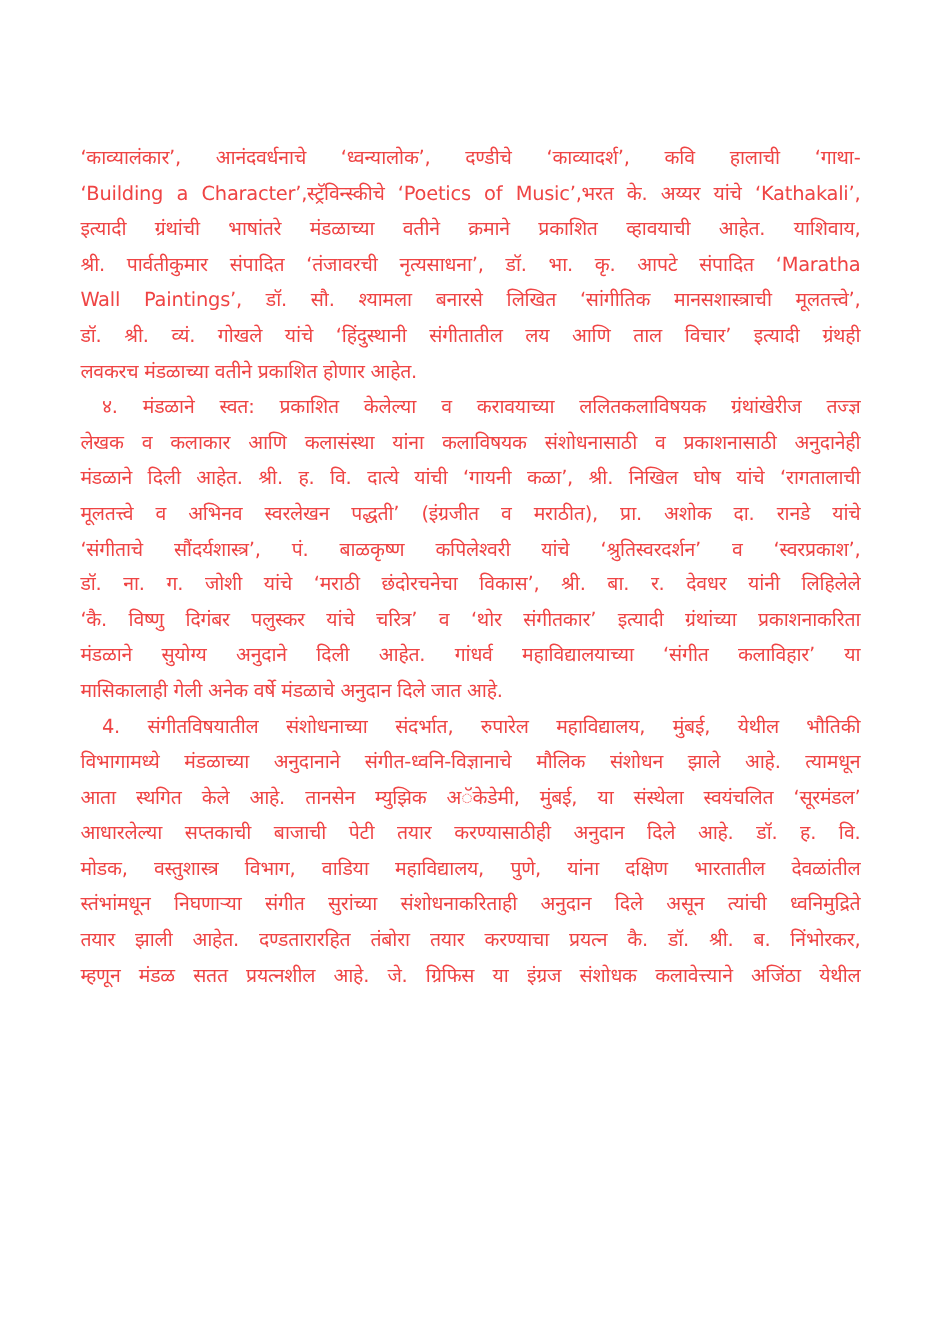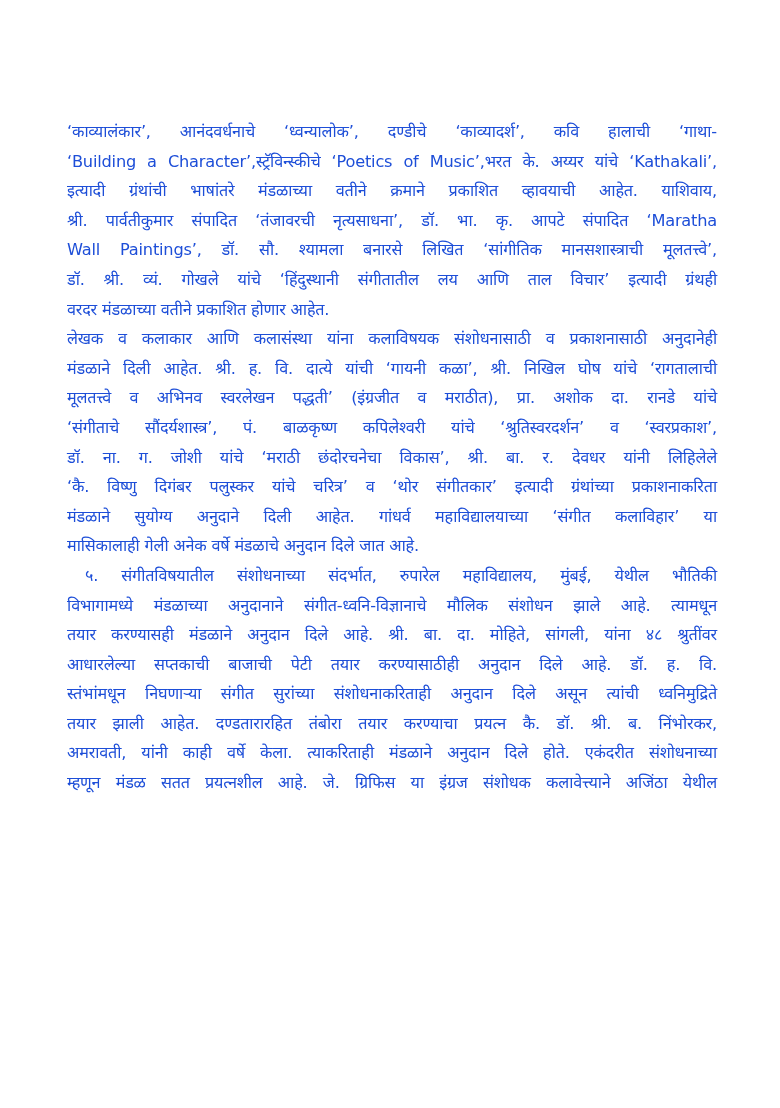--- a/index.html
+++ b/index.html
@@ -11,21 +11,21 @@
     width: 780px;
     height: 1108px;
     position: relative;
     overflow: hidden;
   }
   .page {
     position: absolute;
     left: 67px;
     top: 117px;
     width: 650px;
-    color: #1d4ed8;
+    color: #ef4444;
     font-family: "DejaVu Sans", sans-serif;
     font-size: 16.2px;
     letter-spacing: -0.2px;
   }
   .line {
     display: block;
     height: 29.6px;
     line-height: 29.6px;
     white-space: nowrap;
     text-align: justify;
@@ -44,37 +44,38 @@
 
 <div class="page">
 
   <div>
     <span class="line">‘काव्यालंकार’, आनंदवर्धनाचे ‘ध्वन्यालोक’, दण्डीचे ‘काव्यादर्श’, कवि हालाची ‘गाथा-</span>
     <span class="line">‘Building a Character’,स्ट्रॅविन्स्कीचे ‘Poetics of Music’,भरत के. अय्यर यांचे ‘Kathakali’,</span>
     <span class="line">इत्यादी ग्रंथांची भाषांतरे मंडळाच्या वतीने क्रमाने प्रकाशित व्हावयाची आहेत. याशिवाय,</span>
     <span class="line">श्री. पार्वतीकुमार संपादित ‘तंजावरची नृत्यसाधना’, डॉ. भा. कृ. आपटे संपादित ‘Maratha</span>
     <span class="line">Wall Paintings’, डॉ. सौ. श्यामला बनारसे लिखित ‘सांगीतिक मानसशास्त्राची मूलतत्त्वे’,</span>
     <span class="line">डॉ. श्री. व्यं. गोखले यांचे ‘हिंदुस्थानी संगीतातील लय आणि ताल विचार’ इत्यादी ग्रंथही</span>
-    <span class="line last">वरदर मंडळाच्या वतीने प्रकाशित होणार आहेत.</span>
+    <span class="line last">लवकरच मंडळाच्या वतीने प्रकाशित होणार आहेत.</span>
   </div>
 
   <div>
+    <span class="line indent">४. मंडळाने स्वत: प्रकाशित केलेल्या व करावयाच्या ललितकलाविषयक ग्रंथांखेरीज तज्ज्ञ</span>
     <span class="line">लेखक व कलाकार आणि कलासंस्था यांना कलाविषयक संशोधनासाठी व प्रकाशनासाठी अनुदानेही</span>
     <span class="line">मंडळाने दिली आहेत. श्री. ह. वि. दात्ये यांची ‘गायनी कळा’, श्री. निखिल घोष यांचे ‘रागतालाची</span>
     <span class="line">मूलतत्त्वे व अभिनव स्वरलेखन पद्धती’ (इंग्रजीत व मराठीत), प्रा. अशोक दा. रानडे यांचे</span>
     <span class="line">‘संगीताचे सौंदर्यशास्त्र’, पं. बाळकृष्ण कपिलेश्वरी यांचे ‘श्रुतिस्वरदर्शन’ व ‘स्वरप्रकाश’,</span>
     <span class="line">डॉ. ना. ग. जोशी यांचे ‘मराठी छंदोरचनेचा विकास’, श्री. बा. र. देवधर यांनी लिहिलेले</span>
     <span class="line">‘कै. विष्णु दिगंबर पलुस्कर यांचे चरित्र’ व ‘थोर संगीतकार’ इत्यादी ग्रंथांच्या प्रकाशनाकरिता</span>
     <span class="line">मंडळाने सुयोग्य अनुदाने दिली आहेत. गांधर्व महाविद्यालयाच्या ‘संगीत कलाविहार’ या</span>
     <span class="line last">मासिकालाही गेली अनेक वर्षे मंडळाचे अनुदान दिले जात आहे.</span>
   </div>
 
   <div>
-    <span class="line indent">५. संगीतविषयातील संशोधनाच्या संदर्भात, रुपारेल महाविद्यालय, मुंबई, येथील भौतिकी</span>
+    <span class="line indent">4. संगीतविषयातील संशोधनाच्या संदर्भात, रुपारेल महाविद्यालय, मुंबई, येथील भौतिकी</span>
     <span class="line">विभागामध्ये मंडळाच्या अनुदानाने संगीत-ध्वनि-विज्ञानाचे मौलिक संशोधन झाले आहे. त्यामधून</span>
-    <span class="line">तयार करण्यासही मंडळाने अनुदान दिले आहे. श्री. बा. दा. मोहिते, सांगली, यांना ४८ श्रुतींवर</span>
+    <span class="line">आता स्थगित केले आहे. तानसेन म्युझिक अॅकेडेमी, मुंबई, या संस्थेला स्वयंचलित ‘सूरमंडल’</span>
     <span class="line">आधारलेल्या सप्तकाची बाजाची पेटी तयार करण्यासाठीही अनुदान दिले आहे. डॉ. ह. वि.</span>
+    <span class="line">मोडक, वस्तुशास्त्र विभाग, वाडिया महाविद्यालय, पुणे, यांना दक्षिण भारतातील देवळांतील</span>
     <span class="line">स्तंभांमधून निघणाऱ्या संगीत सुरांच्या संशोधनाकरिताही अनुदान दिले असून त्यांची ध्वनिमुद्रिते</span>
     <span class="line">तयार झाली आहेत. दण्डतारारहित तंबोरा तयार करण्याचा प्रयत्न कै. डॉ. श्री. ब. निंभोरकर,</span>
-    <span class="line">अमरावती, यांनी काही वर्षे केला. त्याकरिताही मंडळाने अनुदान दिले होते. एकंदरीत संशोधनाच्या</span>
     <span class="line">म्हणून मंडळ सतत प्रयत्नशील आहे. जे. ग्रिफिस या इंग्रज संशोधक कलावेत्त्याने अजिंठा येथील</span>
   </div>
 </div>
 
 </body></html>

